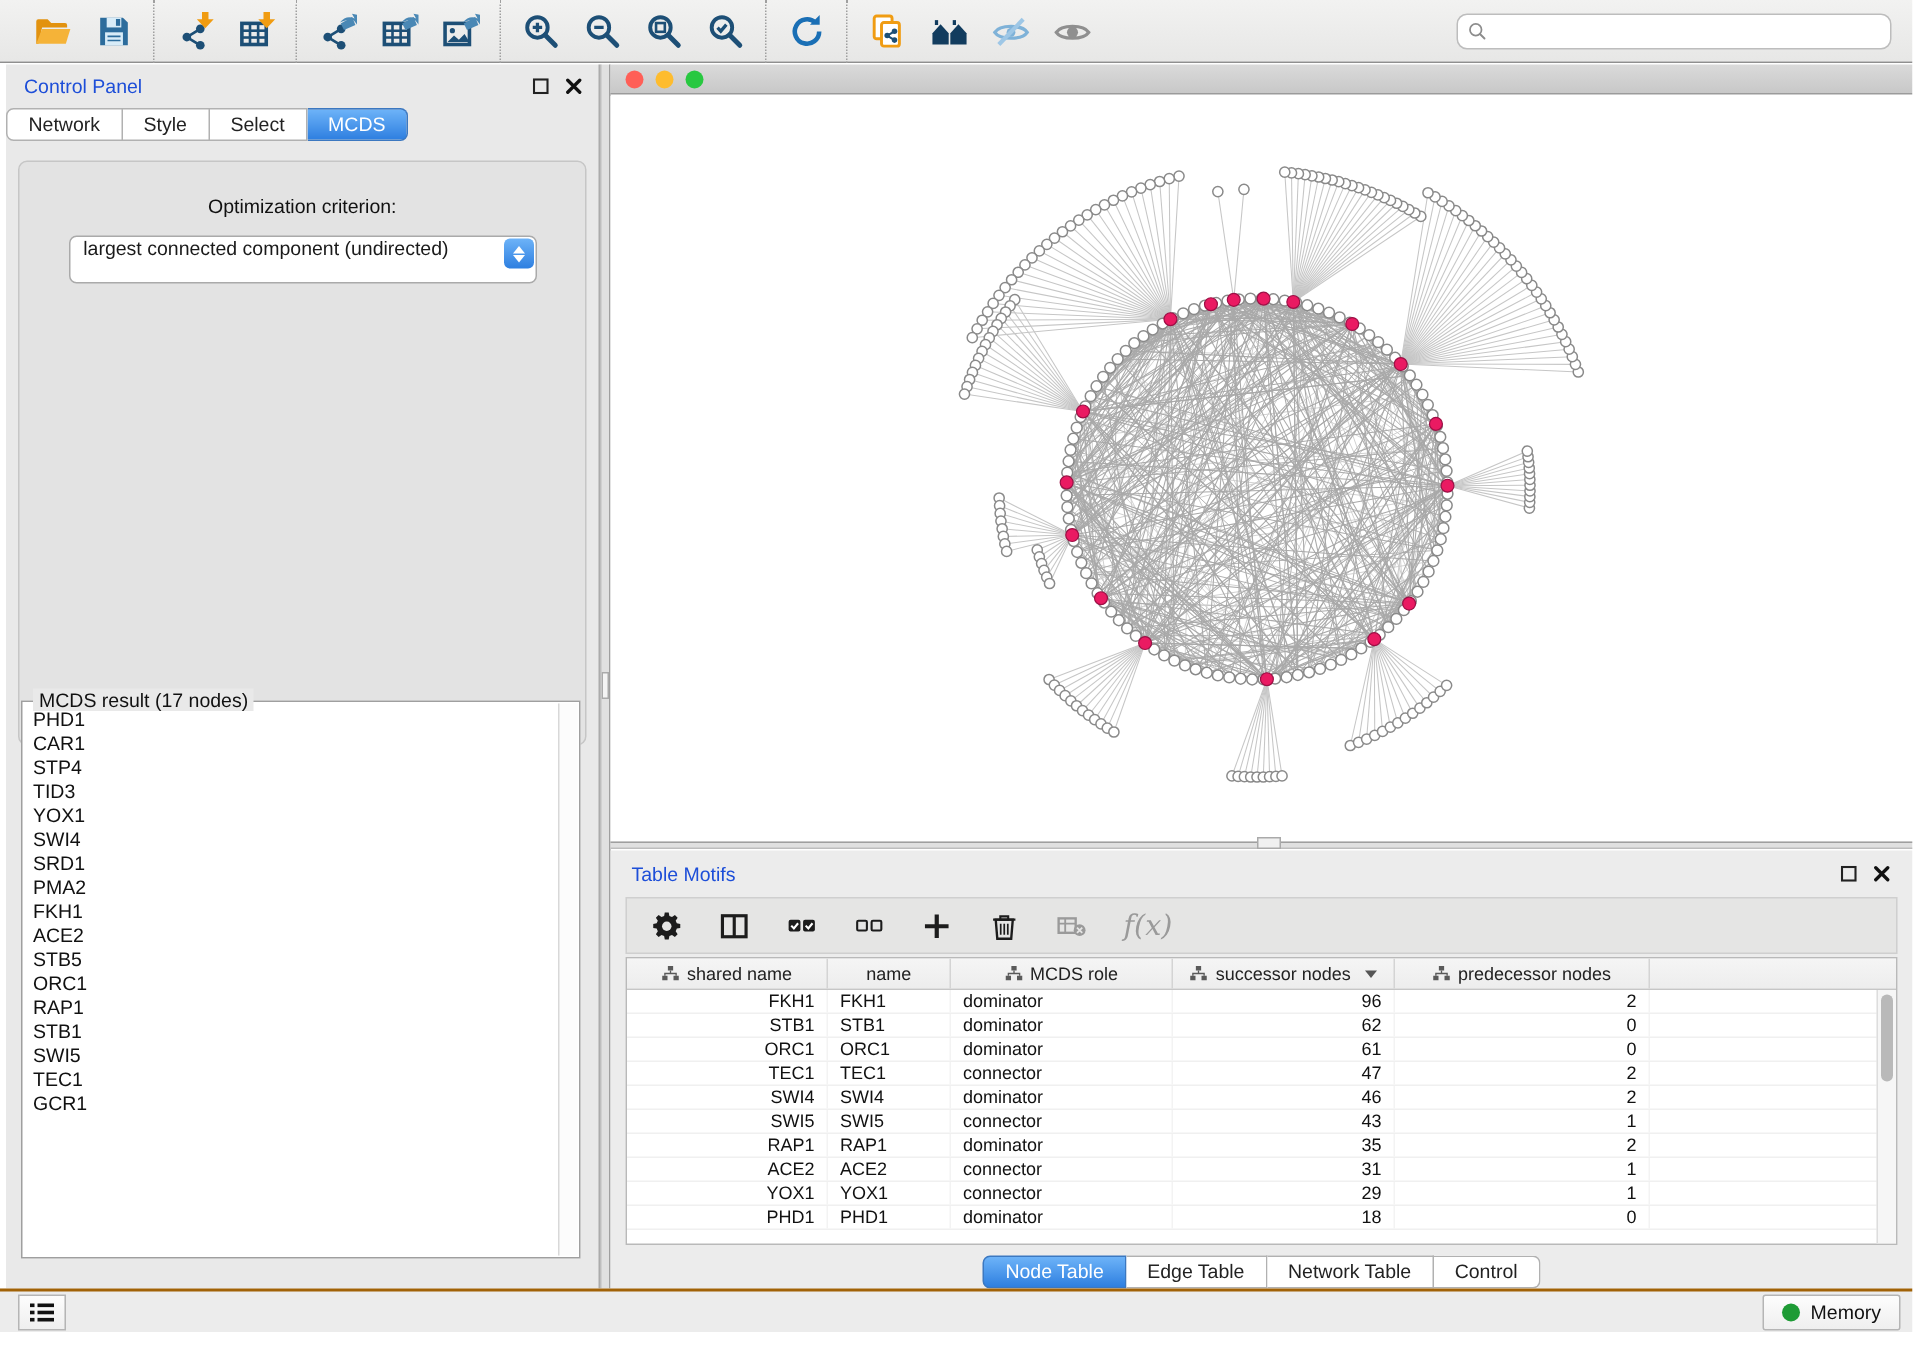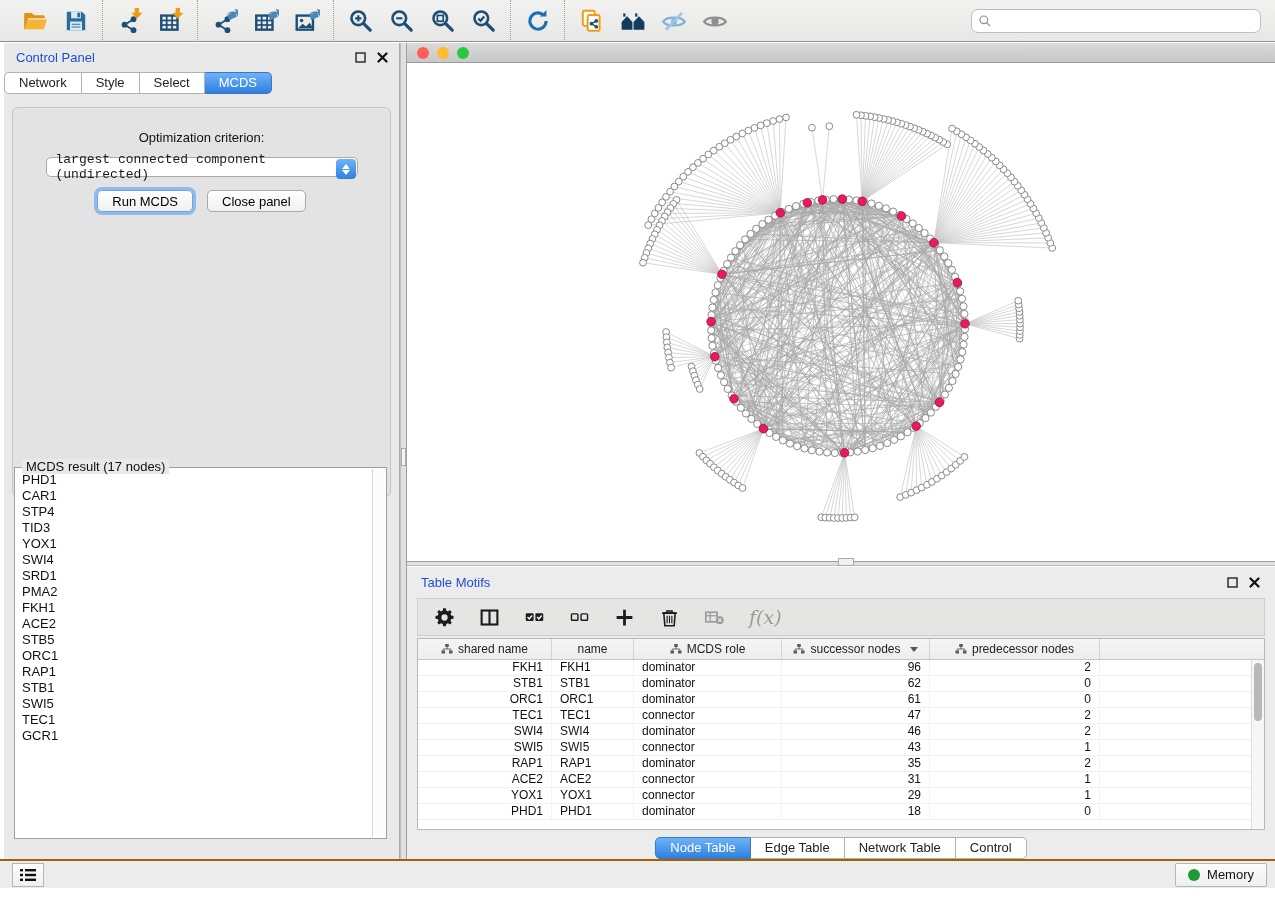--- a/index.html
+++ b/index.html
@@ -33,23 +33,23 @@
   .win-ctrl { width:13px; height:13px; display:flex; align-items:center; justify-content:center; }
   .seg-bar { display:flex; justify-content:flex-start; margin-top:7px; position:relative; z-index:2; }
   .seg { height:22px; line-height:20px; padding:0 14px; background:#fff; border:1px solid #b1b1b1;
     border-left:none; font-size:13px; color:#222; cursor:default; }
   .seg:first-child { border-left:1px solid #b1b1b1; border-radius:5px 0 0 5px; }
   .seg:last-child { border-radius:0 5px 5px 0; }
   .seg.active { background:linear-gradient(#6db3f8,#2e7fe0); border-color:#3c78c0; color:#fff; }
   .cp-card { position:absolute; left:8px; right:8px; top:64px; height:390px;
     background:#e3e3e3; border:1px solid #c6c6c6; border-radius:6px; }
   .opt-label { text-align:center; margin-top:22px; font-size:13px; color:#111; }
-  .dropdown { position:relative; margin:12px auto 0; width:312px; height:20px; background:#fff;
-    border:1px solid #aaa; border-radius:5px; display:flex; align-items:center; padding-left:9px;
-    font-size:13px; cursor:default;font-family:Liberation Mono, monospace; }
+  .dropdown { position:relative; margin:12px auto 0; width:312px; height:32px; background:#fff;
+    border:1px solid #aaa; border-radius:5px; display:flex; padding-left:9px;
+    font-size:13px; cursor:default; }
   .dd-stepper { position:absolute; right:1px; top:1px; width:20px; height:20px; border-radius:4px;
     background:linear-gradient(#6db3f8,#2e7fe0); display:flex; flex-direction:column; align-items:center; justify-content:center; gap:1px; }
   .dd-stepper span { width:0; height:0; border-left:4px solid transparent; border-right:4px solid transparent; }
   .dd-up { border-bottom:5px solid #fff; }
   .dd-down { border-top:5px solid #fff; }
   .btn-row { display:flex; justify-content:center; gap:14px; margin-top:13px; }
   .mac-btn { height:22px; padding:0 14px; background:linear-gradient(#ffffff,#f0f0f0);
     border:1px solid #a9a9a9; border-radius:5px; font-family:"Liberation Sans",sans-serif; font-size:13px; cursor:default; }
   .mac-btn.focused { box-shadow:0 0 0 3px rgba(100,165,240,.65); border-color:#6fa4de; }
   .mcds-group { position:absolute; left:10px; right:12px; top:424px; height:372px; }
@@ -326,24 +326,20 @@
       <div class="seg active">MCDS</div>
     </div>
   <div class="cp-card">
     <div class="opt-label">Optimization criterion:</div>
     <div class="dropdown">
       <span>largest connected component (undirected)</span>
       <span class="dd-stepper">
           <span class="dd-up"></span>
           <span class="dd-down"></span>
         </span>
-    </div>
-    <div class="btn-row">
-      <button class="mac-btn focused">Run MCDS</button>
-      <button class="mac-btn">Close panel</button>
     </div>
   </div>
   <div class="mcds-group">
     <span class="mcds-legend">MCDS result (17 nodes)</span>
     <div class="mcds-box">
       <div class="mcds-list" id="mcds-list">
           <div class="mcds-item">PHD1</div>
           <div class="mcds-item">CAR1</div>
           <div class="mcds-item">STP4</div>
           <div class="mcds-item">TID3</div>

